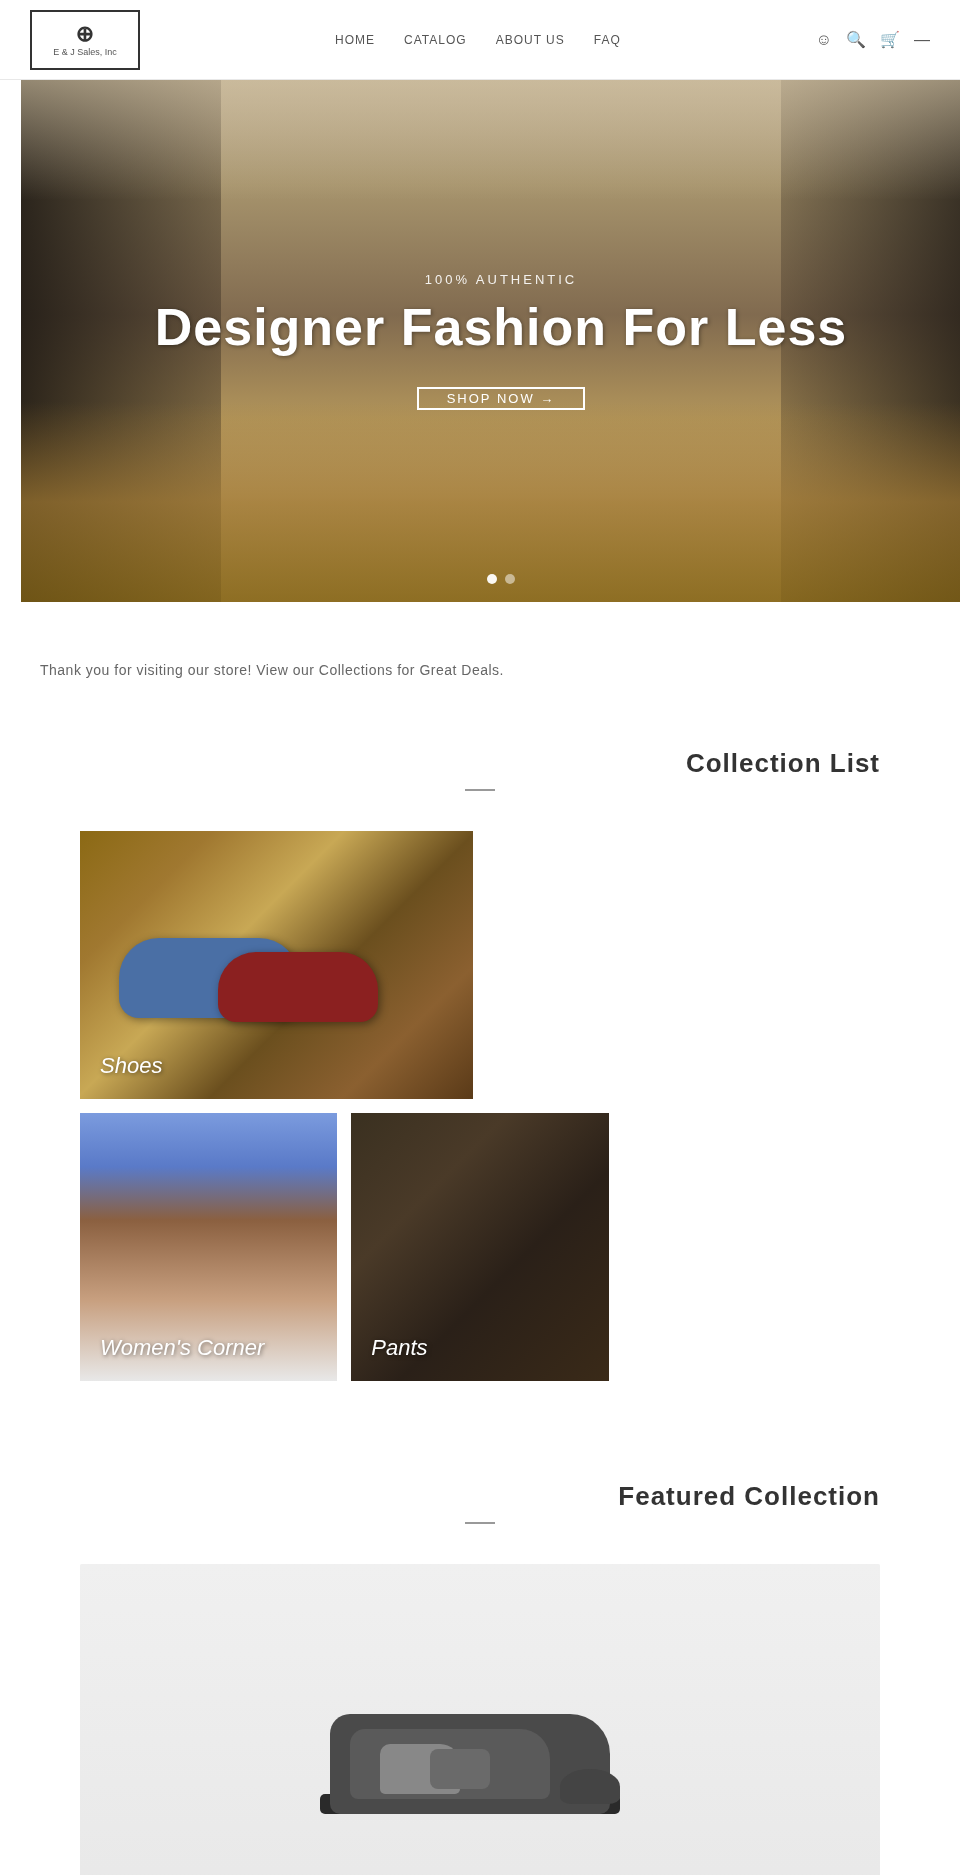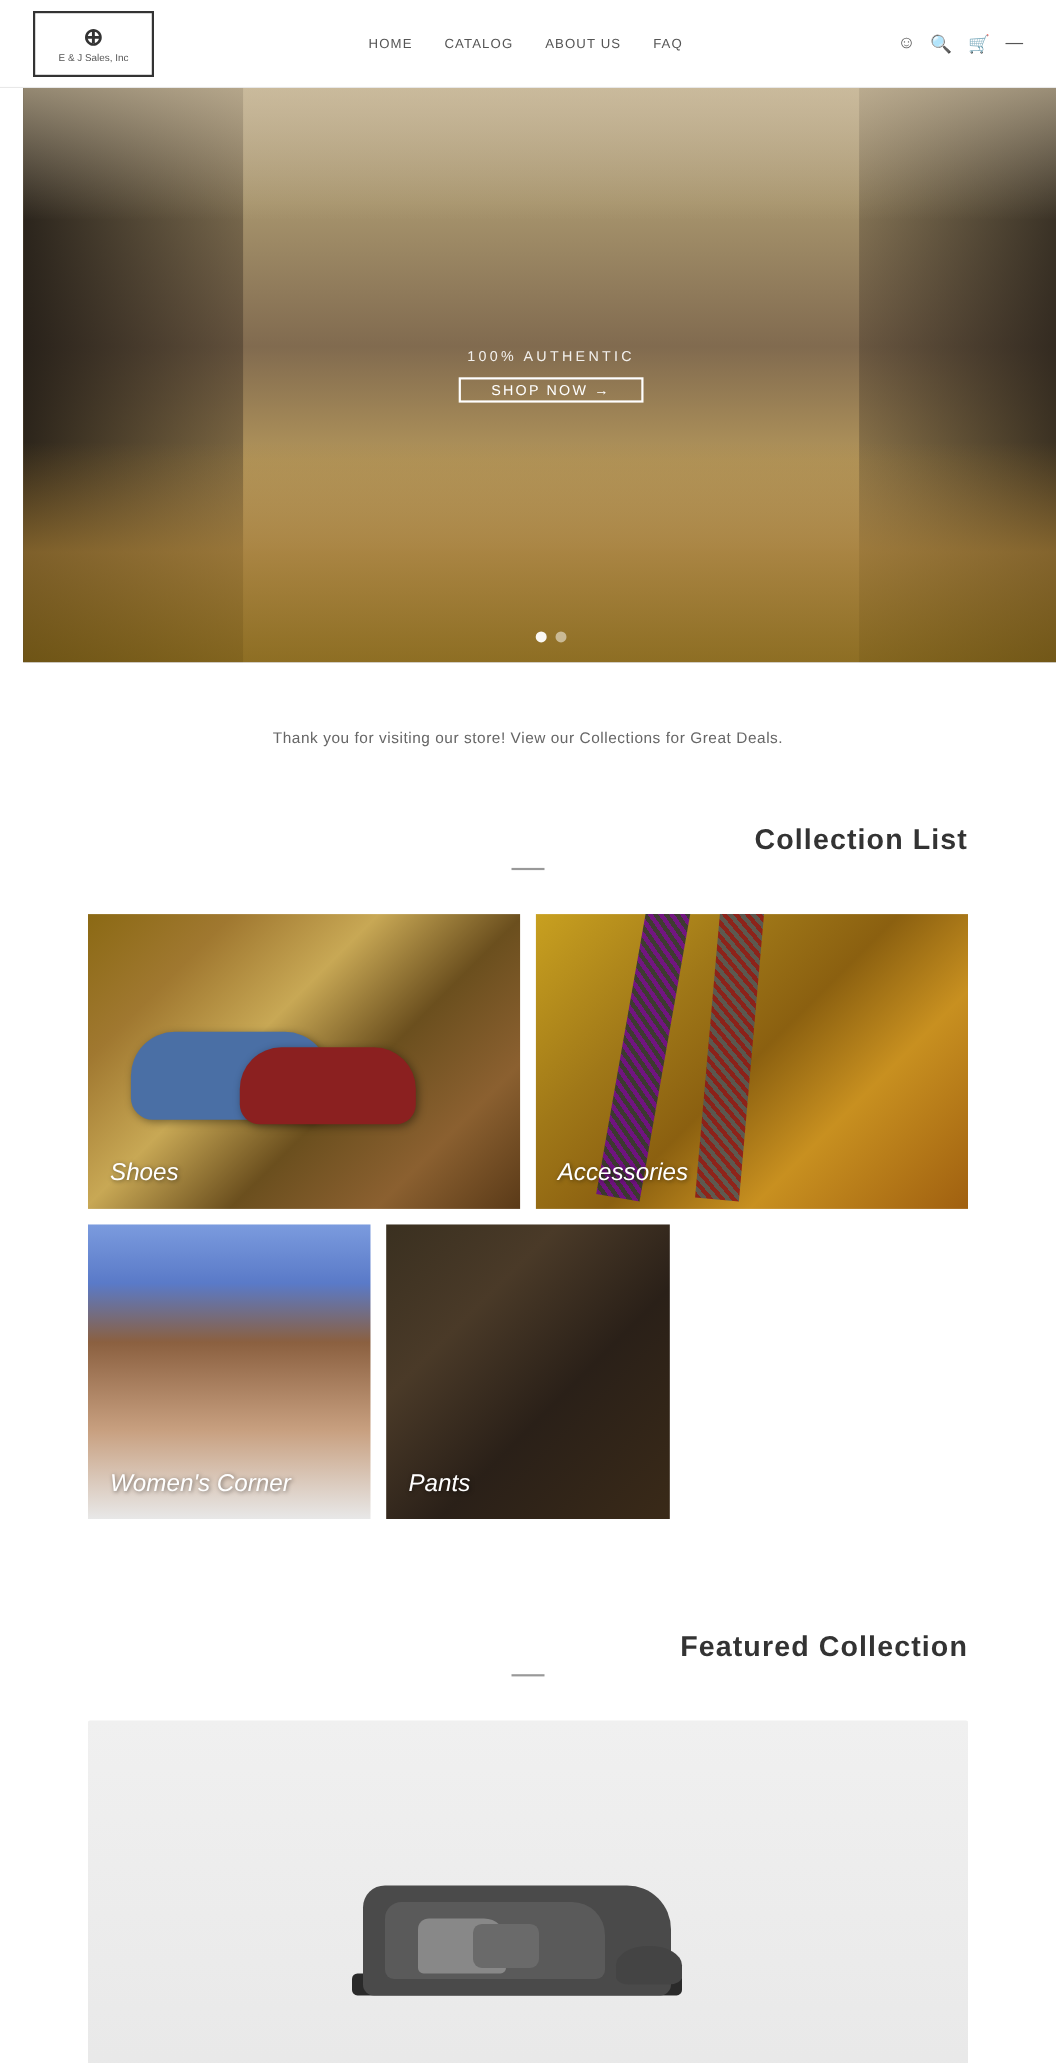--- a/index.html
+++ b/index.html
@@ -160,21 +160,20 @@
       height: 10px;
       border-radius: 50%;
       background: rgba(255,255,255,0.5);
       cursor: pointer;
     }
     .hero-dot.active { background: rgba(255,255,255,0.95); }
 
     
     .welcome {
       padding: 60px 40px 30px;
-      text-align: center;
     }
     .welcome-text {
       font-size: 14px;
       color: #666;
       letter-spacing: 0.5px;
     }
 
     
     .collection-section {
       padding: 40px 80px 60px;
@@ -386,44 +385,41 @@
 </header>
 
 <section class="hero">
   <div class="hero-store-sim"></div>
   <div class="hero-left-panel"></div>
   <div class="hero-right-panel"></div>
   <div class="hero-ceiling"></div>
   <div class="hero-floor"></div>
   <div class="hero-content">
     <div class="hero-subtitle">100% AUTHENTIC</div>
+    <div class="hero-title">Designer Fashion For Less</div>
     <a href="#" class="hero-btn">SHOP NOW  →</a>
   </div>
   <div class="hero-dots">
     <div class="hero-dot active"></div>
     <div class="hero-dot"></div>
   </div>
 </section>
 
 <section class="welcome">
   <p class="welcome-text">Thank you for visiting our store! View our Collections for Great Deals.</p>
 </section>
 
 <section class="collection-section">
   <h2 class="section-title">Collection List</h2>
   <div class="section-divider"></div>
 
   <div class="collection-grid-top">
     <div class="collection-item">
       <div class="collection-item-bg shoes-bg" style="width:100%;height:100%;"></div>
       <span class="collection-item-label">Shoes</span>
-    </div>
-    <div class="collection-item">
-      <div class="collection-item-bg accessories-bg" style="width:100%;height:100%;"></div>
-      <span class="collection-item-label">Accessories</span>
     </div>
   </div>
 
   <div class="collection-grid-bottom">
     <div class="collection-item">
       <div class="collection-item-bg womens-bg" style="width:100%;height:100%;"></div>
       <span class="collection-item-label">Women's Corner</span>
     </div>
     <div class="collection-item">
       <div class="collection-item-bg pants-bg" style="width:100%;height:100%;"></div>

